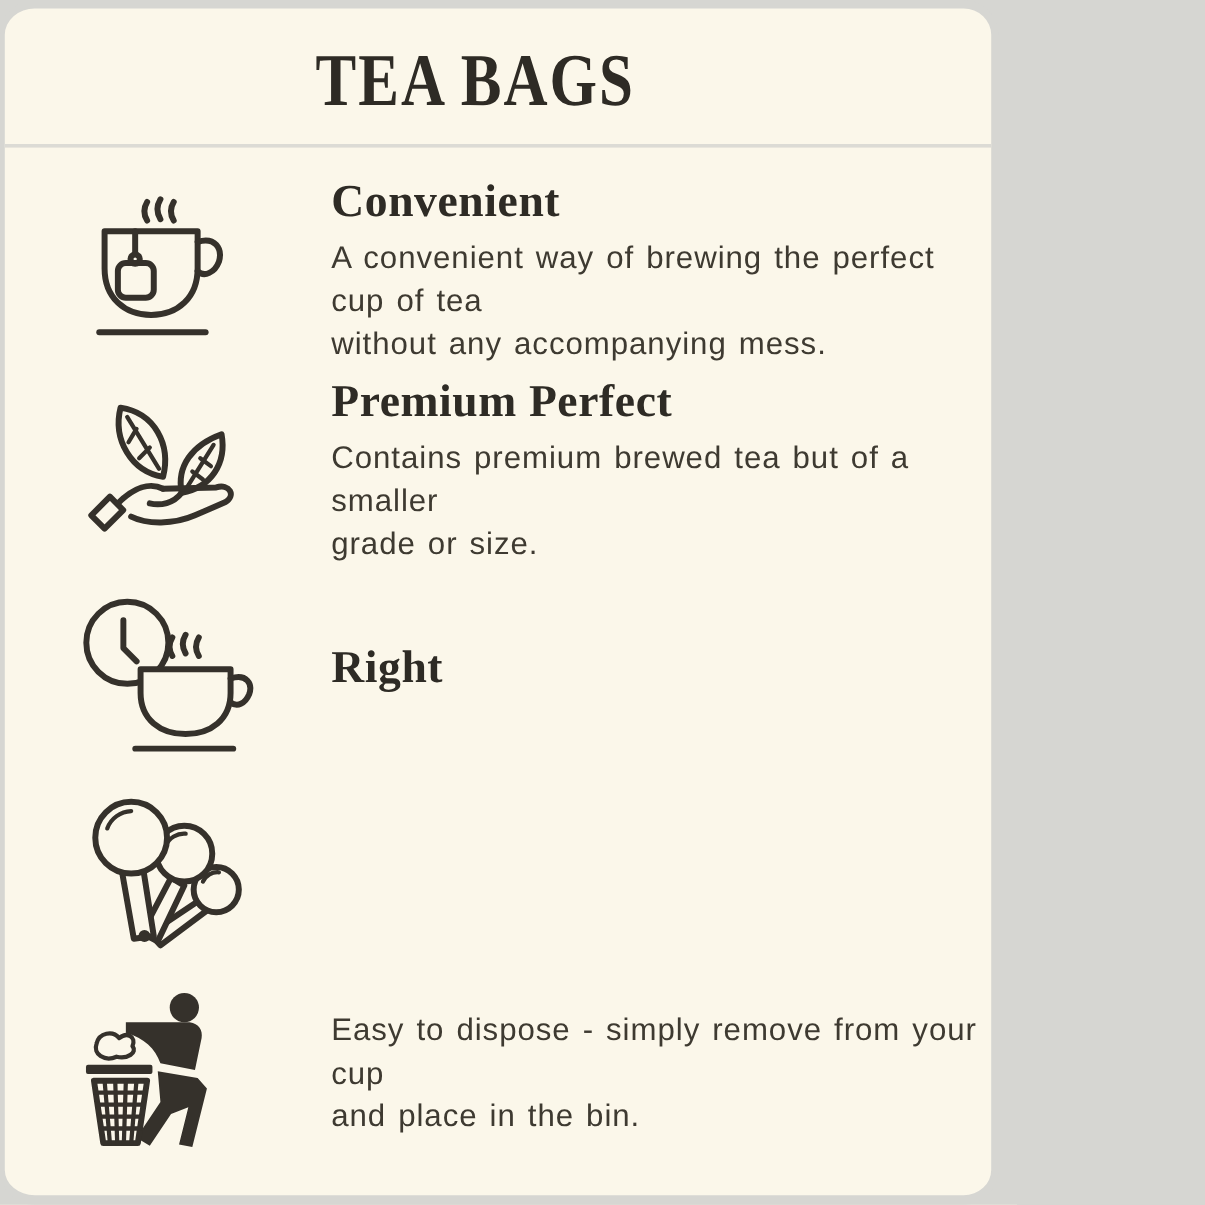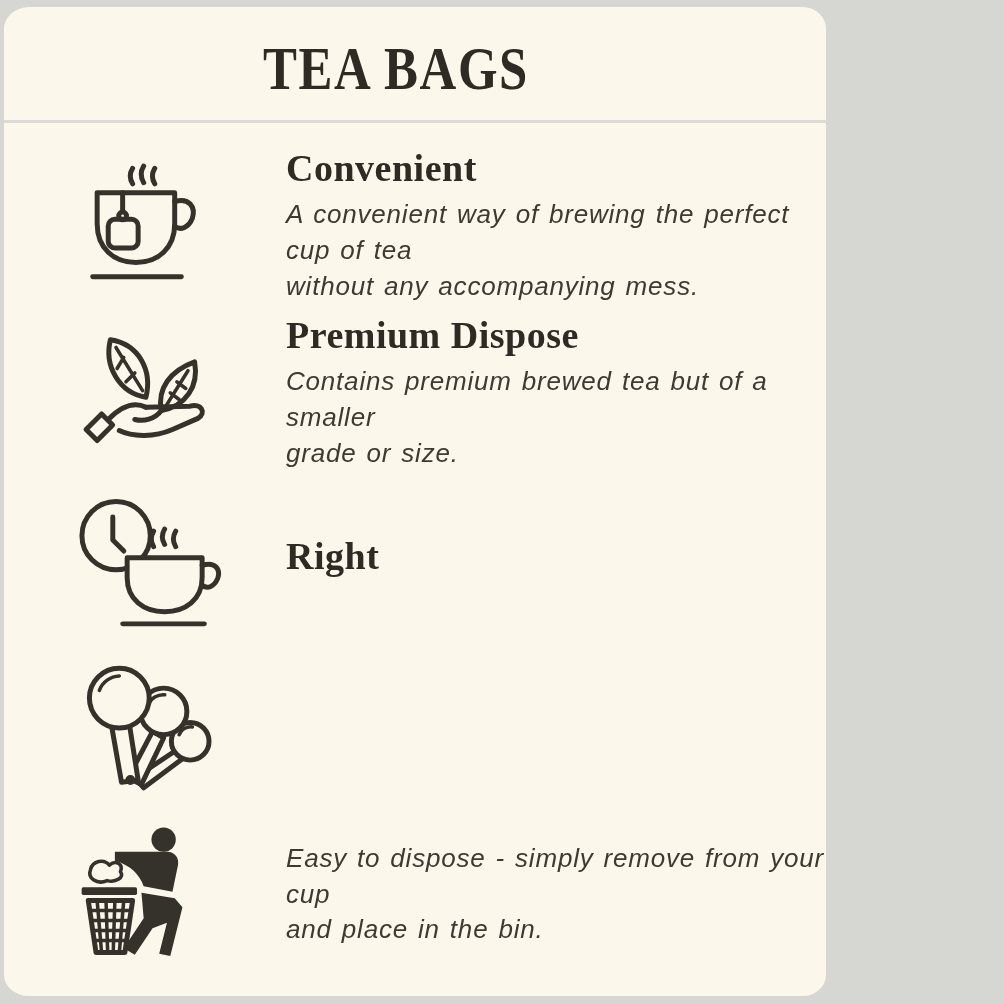--- a/index.html
+++ b/index.html
@@ -23,40 +23,40 @@
     height:113px;position:relative;
     border-bottom:3px solid var(--divider);
   }
   .title{
     position:absolute;left:392px;top:54%;
     transform:translate(-50%,-50%) scaleX(0.82);
     font-family:"Liberation Serif",serif;
     font-weight:700;font-size:62px;letter-spacing:2px;
     color:var(--heading);white-space:nowrap;margin:0;
   }
-  .content{padding-top:20px;padding-left:10px;}
+  .content{padding-top:20px;}
   .section{
     height:167px;display:flex;align-items:center;
   }
   .icon-box{
     width:150px;height:150px;margin-left:58px;flex:0 0 auto;
     display:flex;align-items:center;justify-content:center;
   }
   .icon-box svg{display:block;}
   .text-box{margin-left:64px;flex:1;}
   .heading{
     font-family:"Liberation Serif",serif;
     font-size:38px;font-weight:700;color:var(--heading);
     letter-spacing:0.5px;margin:0 0 7px 0;line-height:1.1;
   }
   .body-text{
     font-family:"Liberation Sans",sans-serif;
     font-size:26px;color:var(--body);
     letter-spacing:0.8px;word-spacing:2px;
-    line-height:1.38;white-space:pre-line;margin:0;font-style:italic;
+    line-height:1.38;white-space:pre-line;margin:0;
   }
   .stroke{fill:none;stroke:var(--ink);stroke-width:4.5;stroke-linecap:round;stroke-linejoin:round;}
   .stroke-thin{fill:none;stroke:var(--ink);stroke-width:3.2;stroke-linecap:round;stroke-linejoin:round;}
   .bgfill{fill:var(--bg);stroke:var(--ink);stroke-width:4.5;stroke-linecap:round;stroke-linejoin:round;}
   .solid{fill:var(--ink);stroke:none;}
 </style>
 </head>
 <body>
 
 <div class="canvas">
@@ -99,21 +99,21 @@
           <path class="stroke-thin" d="M102 44 L82 76"></path>
           <path class="stroke-thin" d="M92 54 L100 60"></path>
           <path class="stroke-thin" d="M86 64 L94 70"></path>
           <path class="stroke" d="M10 97 L24 83 L34 93 L20 107 Z"></path>
           <path class="stroke" d="M30 88 C42 76 54 72 64 77"></path>
           <path class="stroke" d="M78 80 C72 88 62 90 54 88"></path>
           <path class="stroke" d="M64 77 L104 76 C114 73 119 82 111 87 L88 97 C72 104 52 104 40 98"></path>
         </svg>
       </div>
       <div class="text-box">
-        <h2 class="heading">Premium Dispose</h2>
+        <h2 class="heading">Premium Perfect</h2>
         <p class="body-text">Contains premium brewed tea but of a smaller
 grade or size.</p>
       </div>
     </div>
 
     <div class="section">
       <div class="icon-box">
         <svg width="150" height="144" viewBox="0 0 136 130" aria-hidden="true">
           <circle class="stroke" cx="40" cy="42" r="31"></circle>
           <path class="stroke" d="M37 25 L37 46 L47 56"></path>

